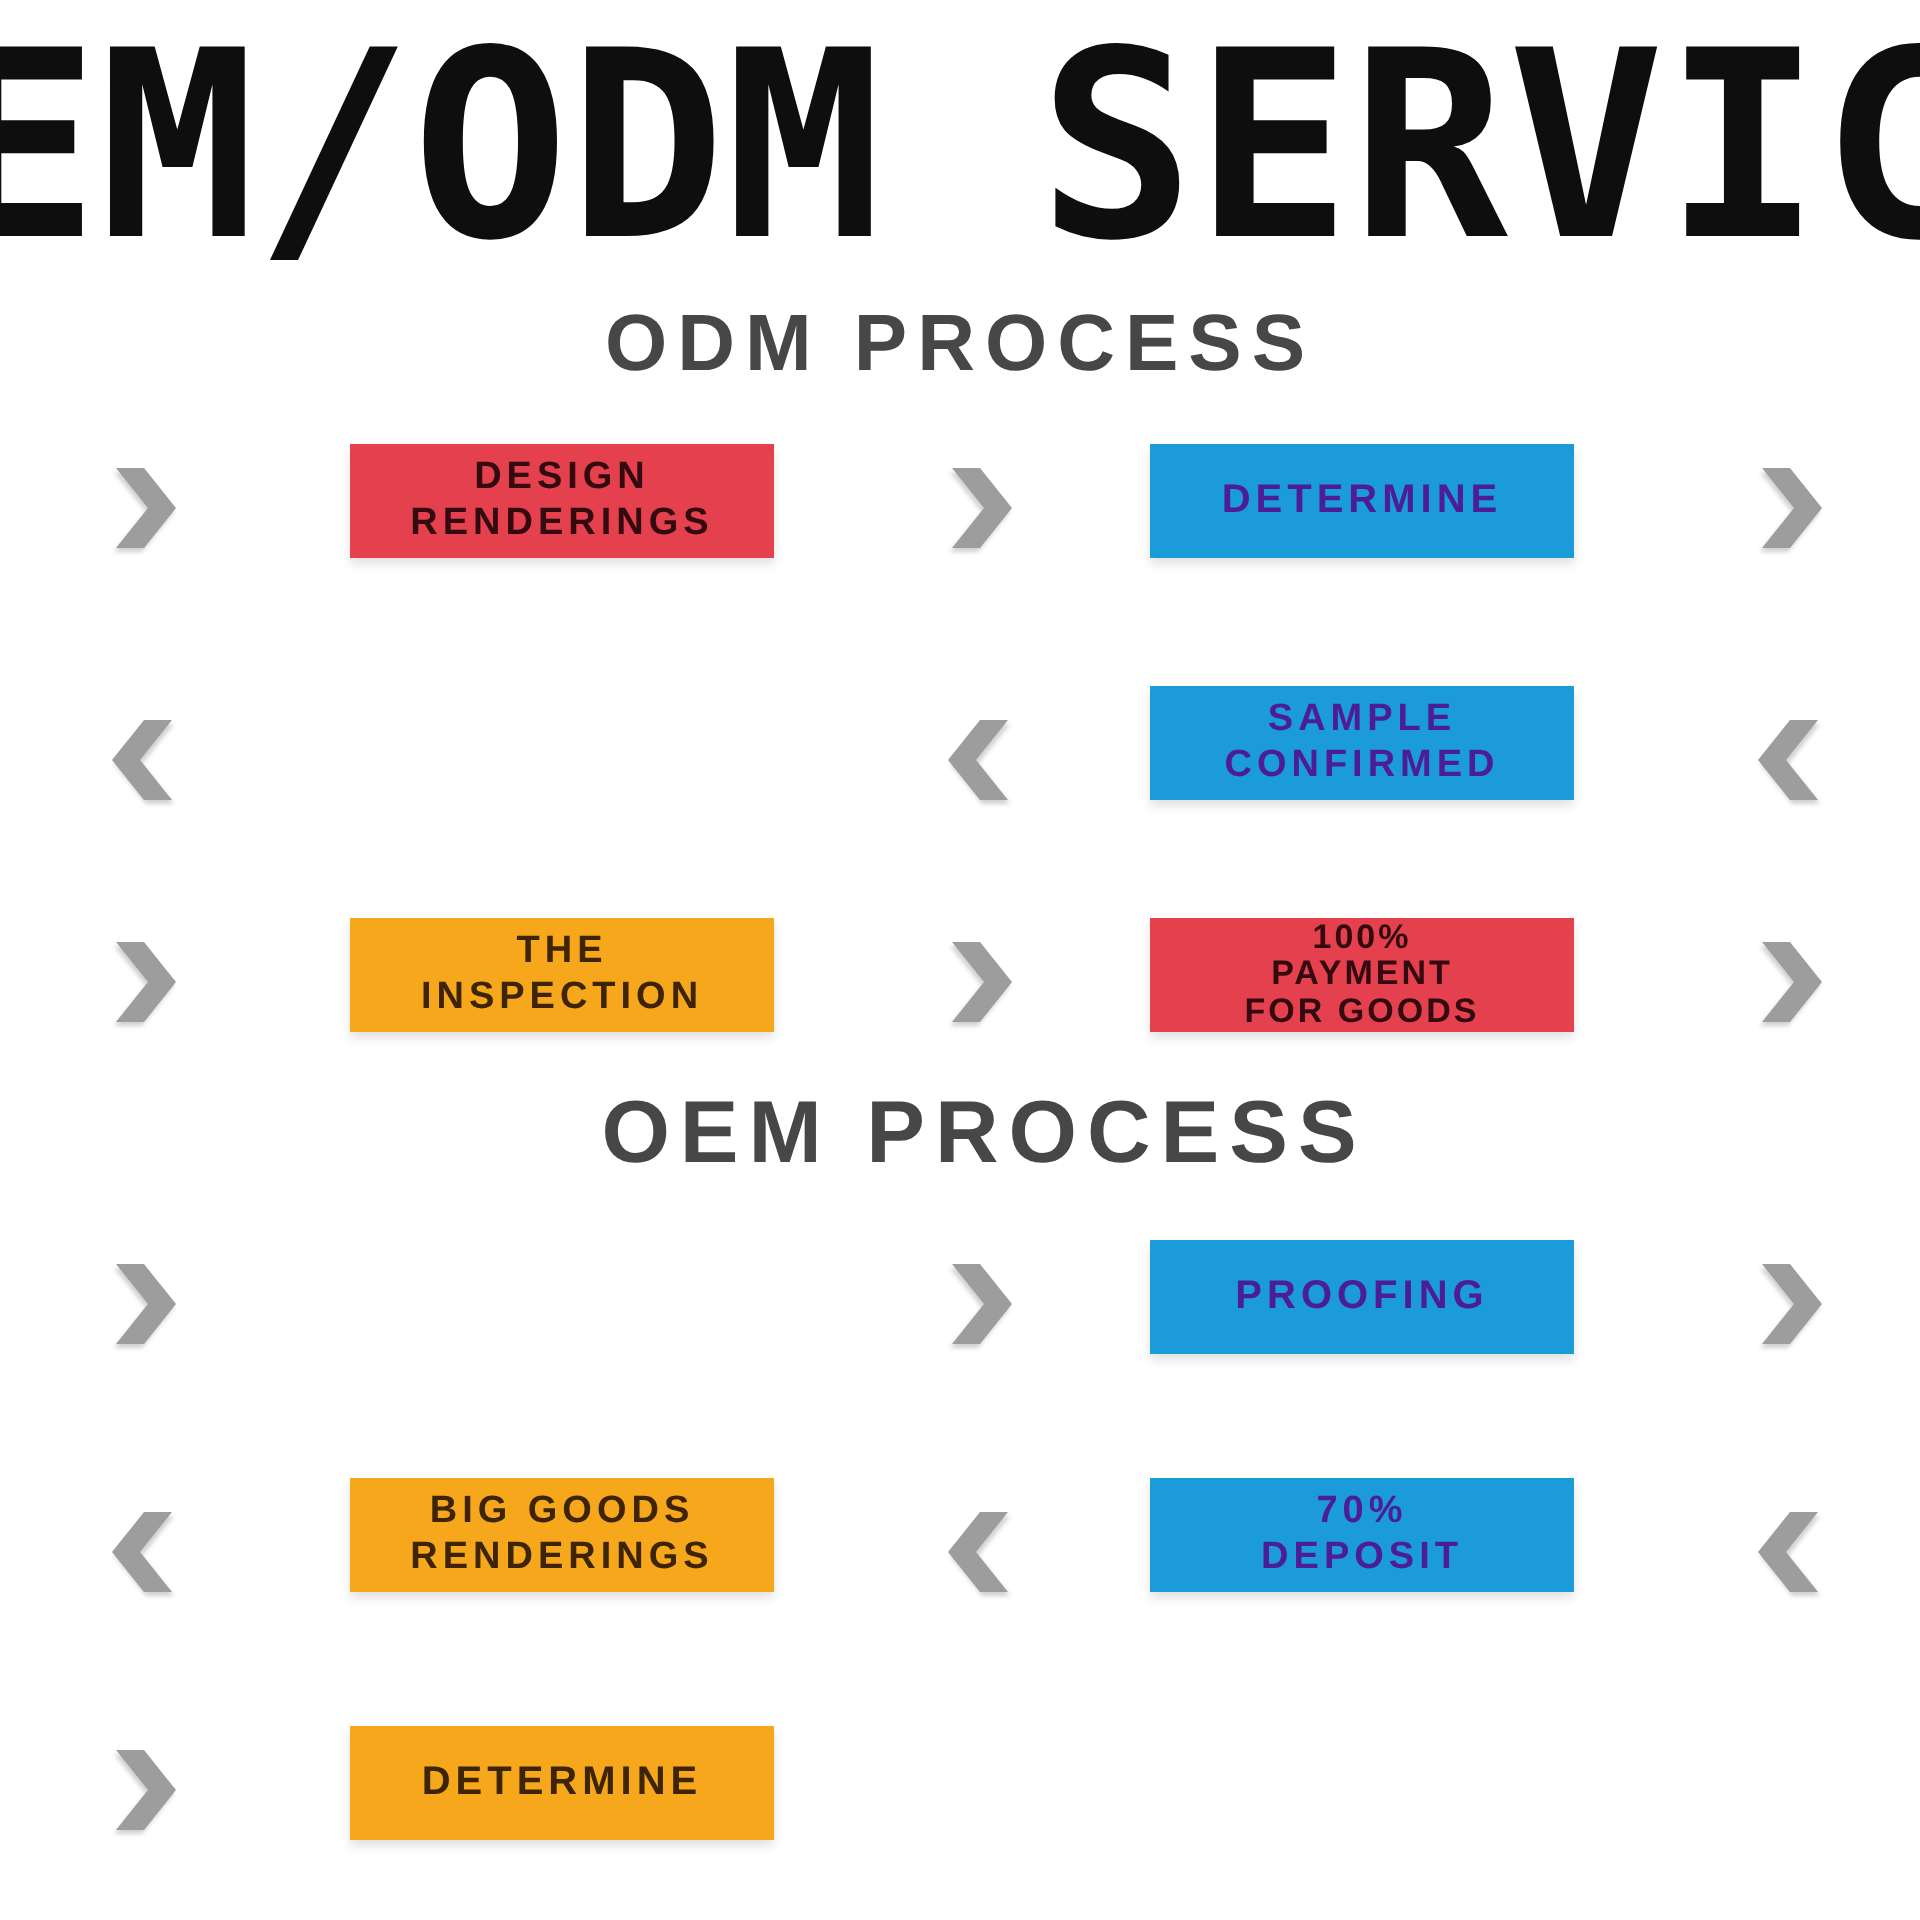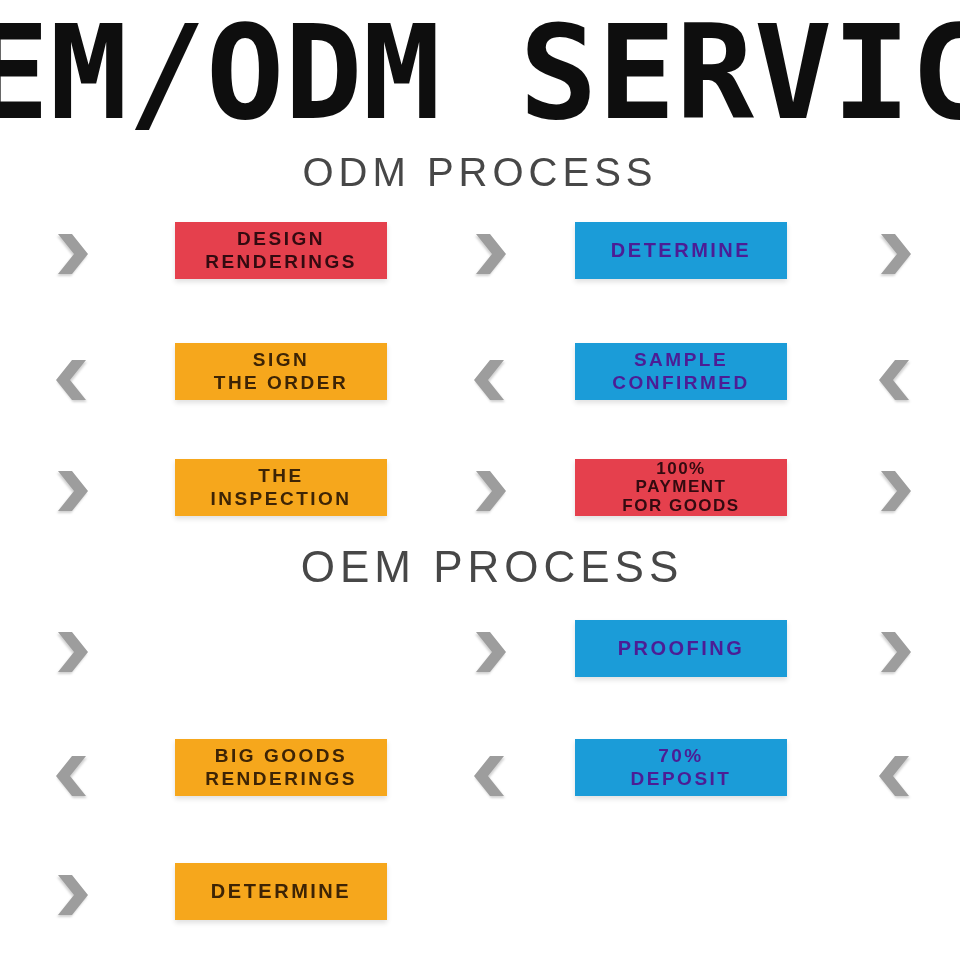--- a/index.html
+++ b/index.html
@@ -15,21 +15,21 @@
   .title{
     position:absolute;left:50%;top:2px;transform:translateX(-50%);
     white-space:nowrap;
     font-family:"DejaVu Sans Mono",monospace;
     font-weight:bold;font-size:130px;line-height:142px;
     color:var(--title,#0e0e0e);letter-spacing:0px;
   }
   
   .heading{
     position:absolute;left:0;width:960px;text-align:center;
-    font-weight:normal;color:var(--heading,#474747);
+    font-weight:bold;color:var(--heading,#474747);
   }
   .heading.odm{top:150px;font-size:40px;letter-spacing:5px;}
   .heading.oem{top:542px;font-size:44px;letter-spacing:5px;margin-left:12px;}
   
   .row{position:absolute;left:0;width:836px;height:57px;}
   .r1{top:222px}.r2{top:343px}.r3{top:459px}.r4{top:620px}.r5{top:739px}.r6{top:863px}
   
   .box{
     position:absolute;width:212px;height:57px;
     display:flex;align-items:center;justify-content:center;text-align:center;
@@ -86,24 +86,20 @@
     </div>
     <svg class="chev c2" viewBox="0 0 36 40">
         <polygon points="4,0 18,0 34,20 18,40 4,40 20,20"></polygon>
       </svg>
   </div>
 
   <div class="row r2 dir-left">
     <svg class="chev c0 flip" viewBox="0 0 36 40">
         <polygon points="4,0 18,0 34,20 18,40 4,40 20,20"></polygon>
       </svg>
-    <div class="box orange bl">
-      <span class="lbl">SIGN
-THE ORDER</span>
-    </div>
     <svg class="chev c1 flip" viewBox="0 0 36 40">
         <polygon points="4,0 18,0 34,20 18,40 4,40 20,20"></polygon>
       </svg>
     <div class="box blue br">
       <span class="lbl">SAMPLE
 CONFIRMED</span>
     </div>
     <svg class="chev c2 flip" viewBox="0 0 36 40">
         <polygon points="4,0 18,0 34,20 18,40 4,40 20,20"></polygon>
       </svg>

